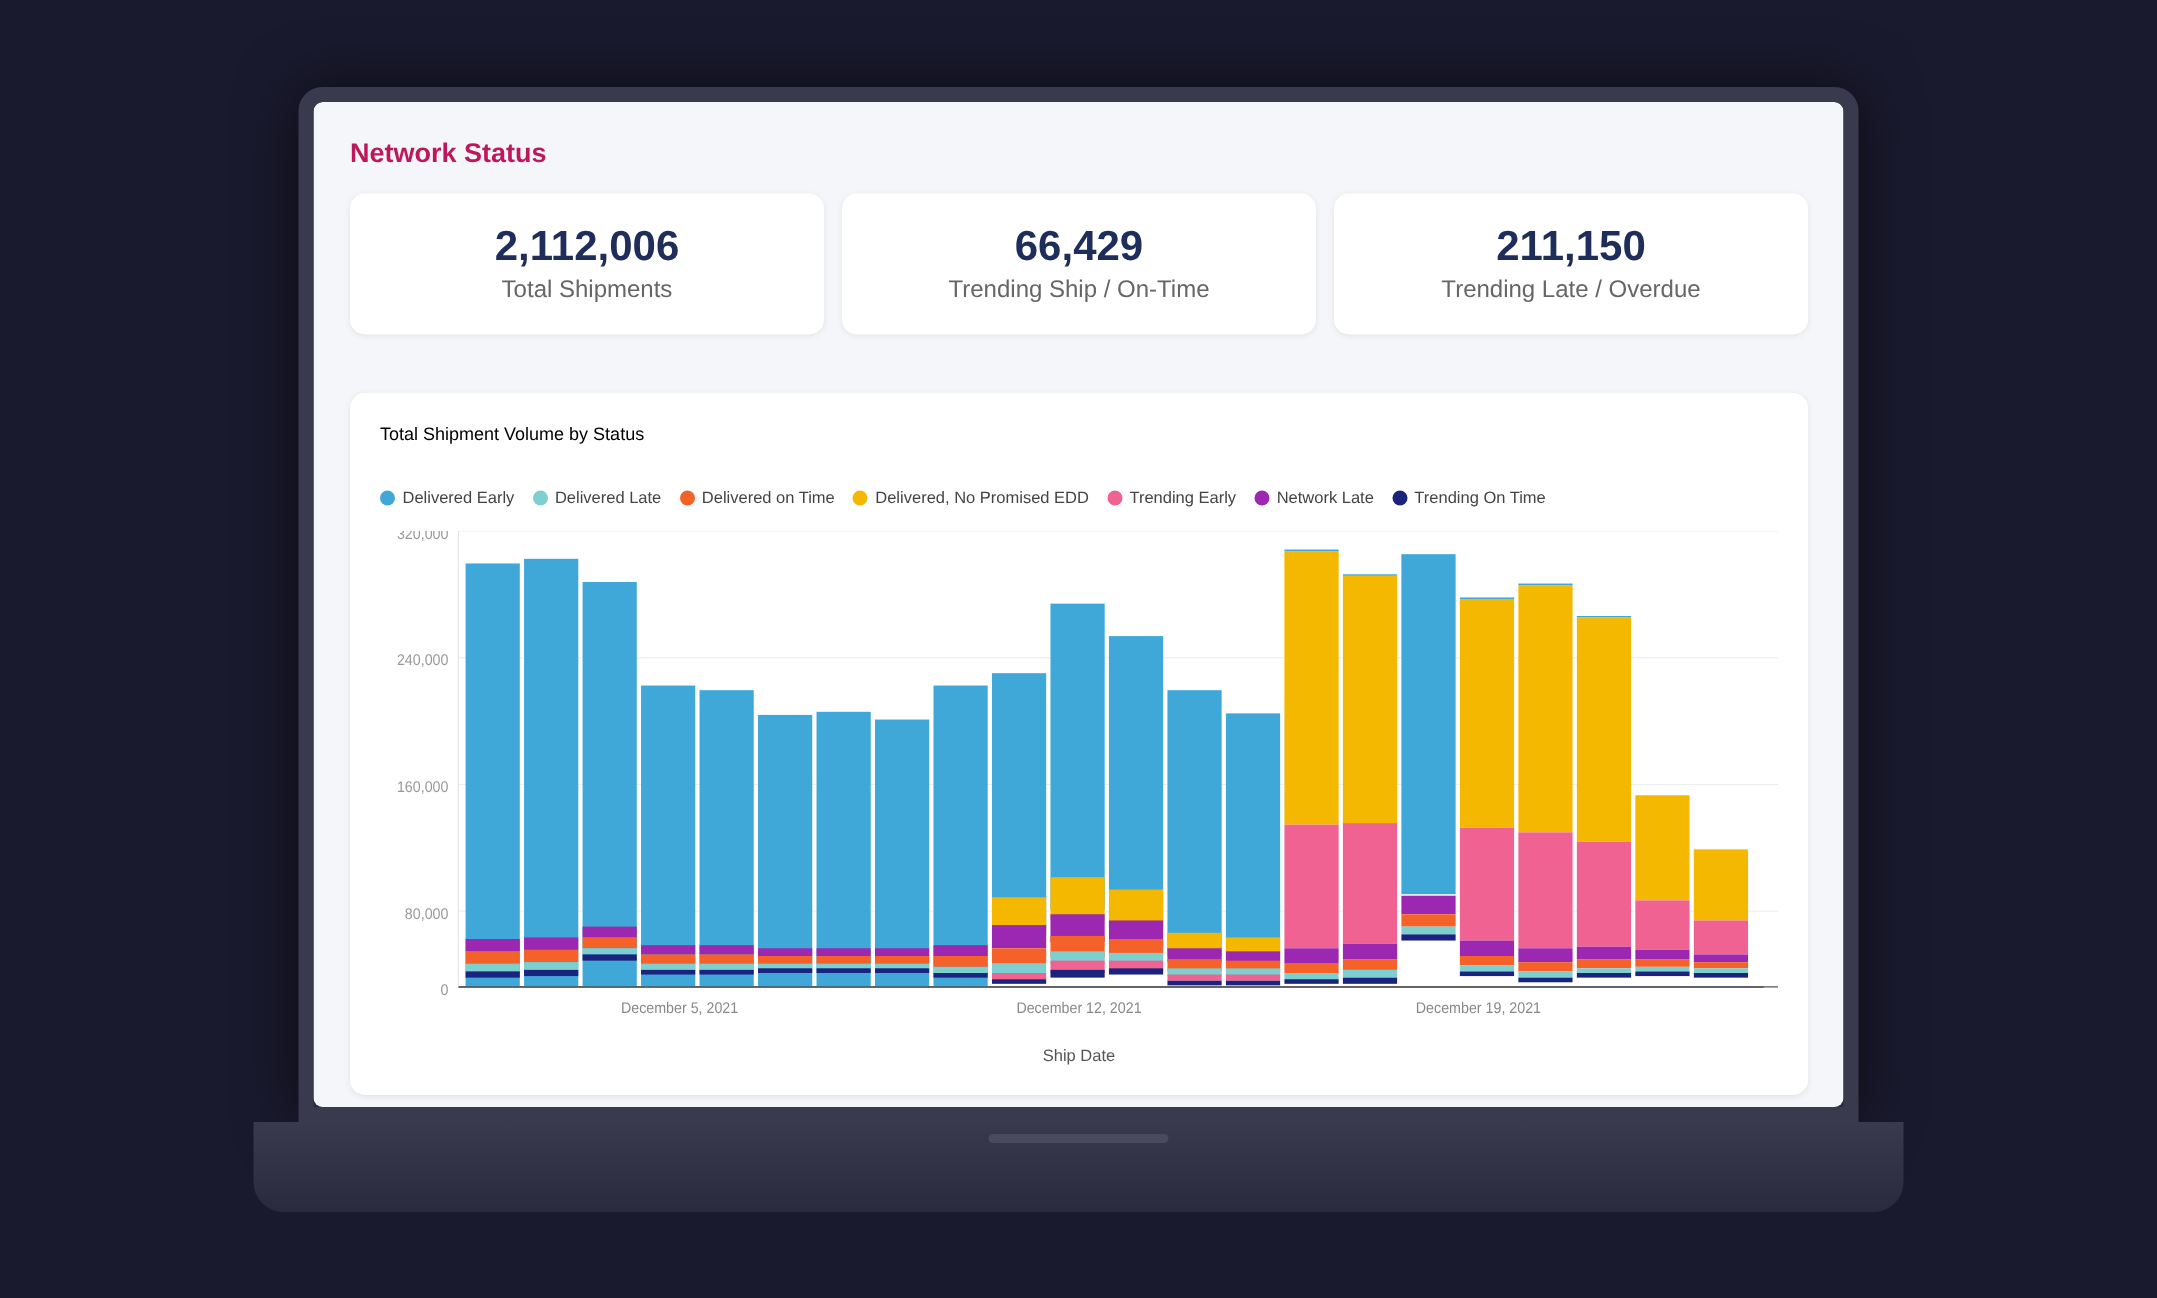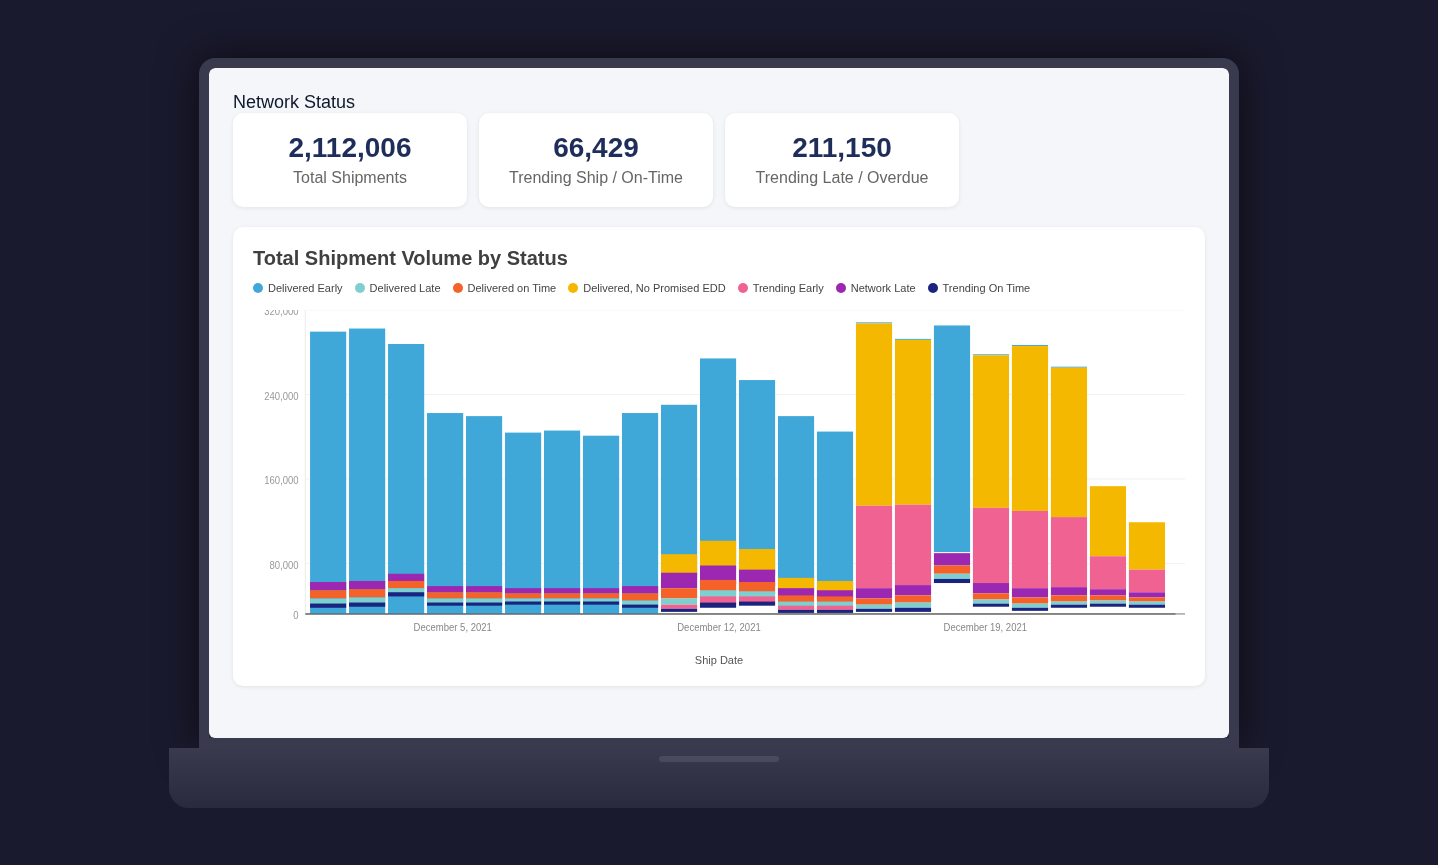--- a/index.html
+++ b/index.html
@@ -61,30 +61,30 @@
     }
 
     .dashboard {
       padding: 24px;
       height: 100%;
       overflow-y: auto;
     }
 
     .section-title {
       font-size: 18px;
-      font-weight: 400;
-      color: #0f172a;
-      margin-bottom: 0;
+      font-weight: 700;
+      color: #be185d;
+      margin-bottom: 16px;
     }
 
     .kpi-grid {
       display: grid;
-      grid-template-columns: repeat(4, 1fr);
+      grid-template-columns: repeat(3, 1fr);
       gap: 12px;
-      margin-bottom: 20px;
+      margin-bottom: 39px;
     }
 
     .kpi-card {
       background: white;
       border-radius: 10px;
       padding: 20px 16px;
       text-align: center;
       box-shadow: 0 1px 4px rgba(0,0,0,0.08);
     }
 
@@ -102,39 +102,40 @@
     }
 
     .chart-section {
       background: white;
       border-radius: 10px;
       padding: 20px;
       box-shadow: 0 1px 4px rgba(0,0,0,0.08);
     }
 
     .chart-title {
-      font-size: 20px;
-      font-weight: 700;
-      color: #404040;
+      font-size: 12px;
+      font-weight: 400;
+      color: #000000;
       margin-bottom: 12px;
     }
 
     .legend {
       display: flex;
       flex-wrap: wrap;
       gap: 12px;
       margin-bottom: 16px;
     }
 
     .legend-item {
       display: flex;
       align-items: center;
       gap: 5px;
       font-size: 11px;
       color: #444;
+      margin-top: 18px;
     }
 
     .legend-dot {
       width: 10px;
       height: 10px;
       border-radius: 50%;
       flex-shrink: 0;
     }
 
     .chart-area {

